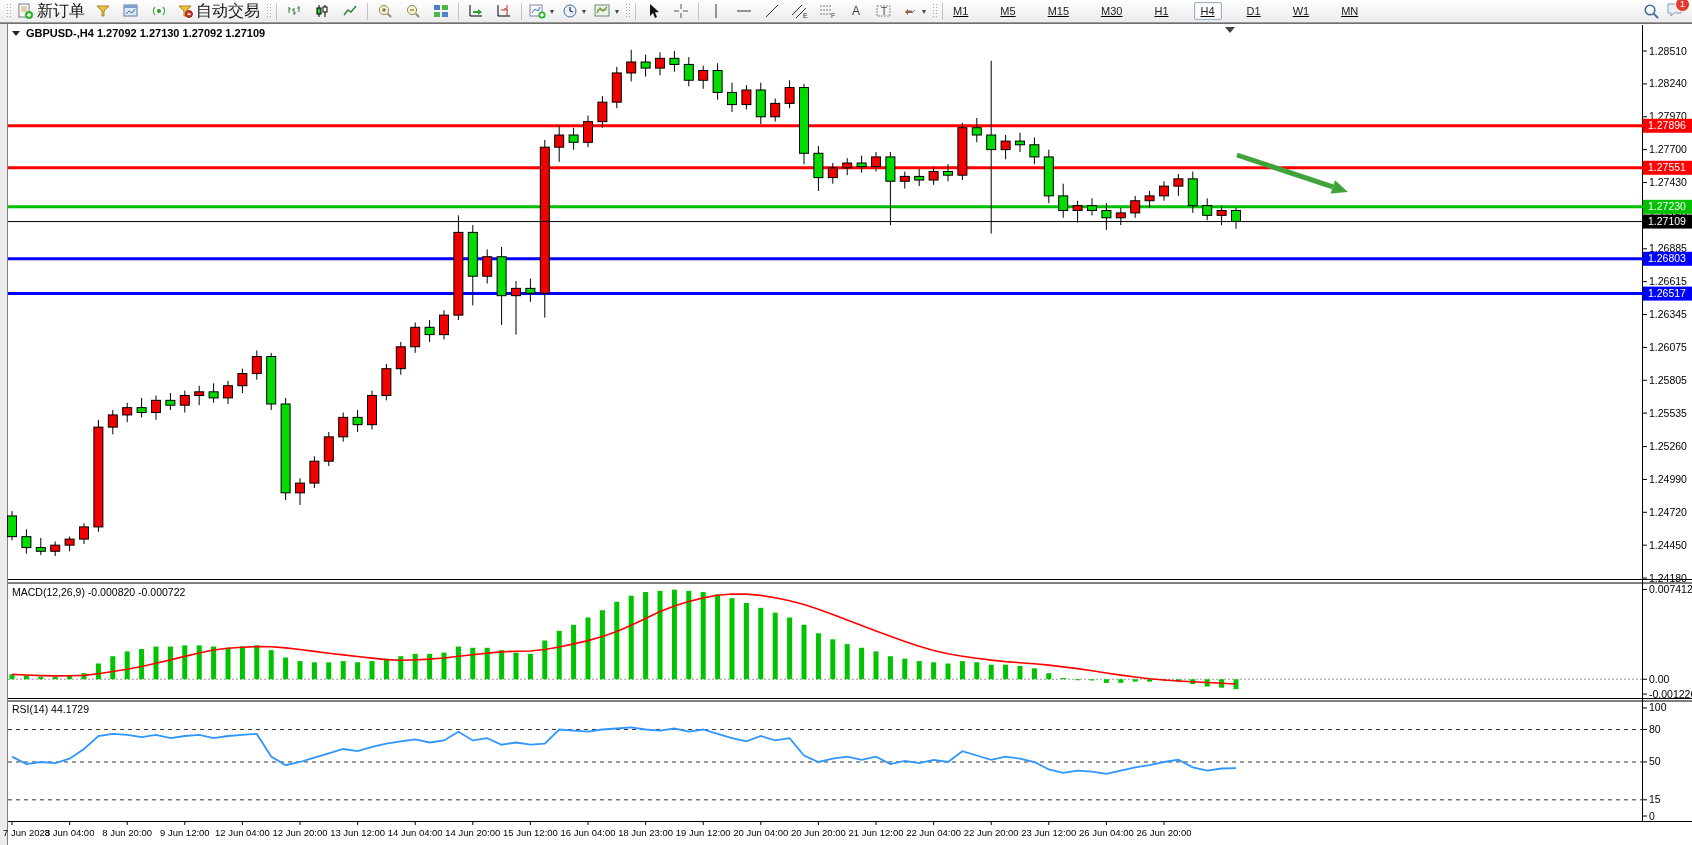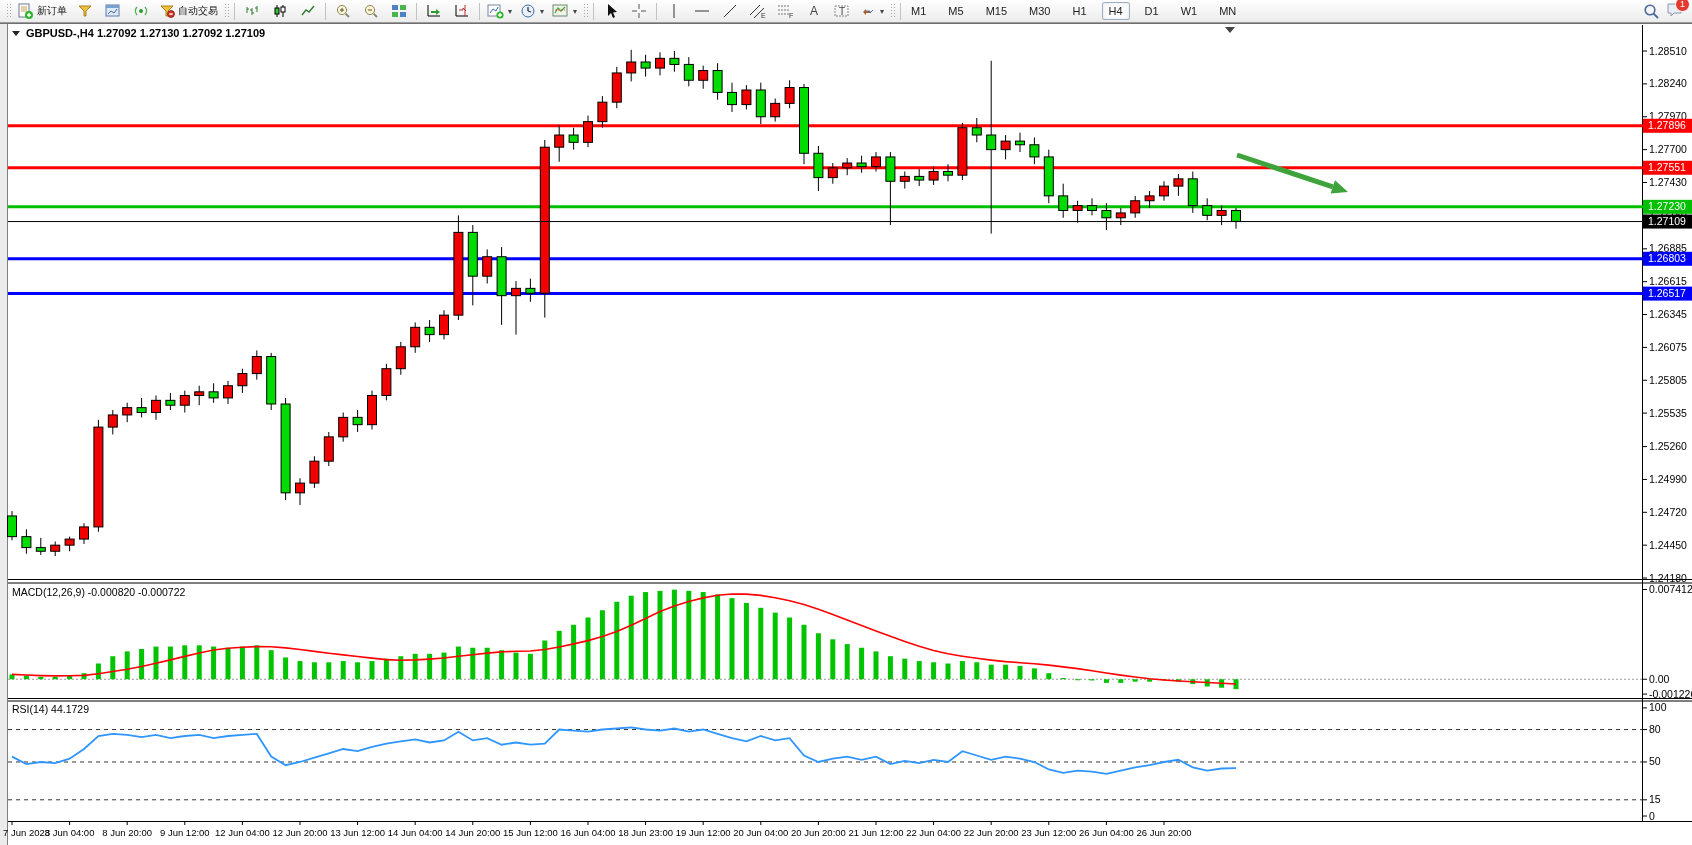--- a/index.html
+++ b/index.html
@@ -3,21 +3,21 @@
 <meta charset="utf-8">
 <style>
   html,body{margin:0;padding:0;background:#f2f2f2;width:1692px;height:845px;overflow:hidden;
     font-family:"Liberation Sans", sans-serif;}
   
   .tb{position:absolute;top:0;left:0;width:1692px;height:23px;
       background:linear-gradient(#fefefe,#ececec);border-bottom:1px solid #9a9a9a;
       display:flex;align-items:center;padding:0 4px;box-sizing:border-box;z-index:5;}
   .tbtn{height:20px;min-width:20px;display:flex;align-items:center;justify-content:center;
         gap:3px;padding:0 3px;border:1px solid transparent;border-radius:2px;cursor:default;}
-  .tbtn .cap{font-size:10px;color:#111;white-space:nowrap;}
+  .tbtn .cap{font-size:16px;color:#111;white-space:nowrap;}
   .sep{width:1px;height:17px;background:#c2c2c2;margin:0 3px;}
   .grip{width:5px;height:16px;margin:0 2px;
         background-image:radial-gradient(#a9a9a9 40%,transparent 42%);background-size:3px 3px;}
   .dd{font-size:8px;color:#444;margin-left:1px;}
   .tf{font-size:11px;color:#222;padding:2px 6px;border:1px solid transparent;border-radius:2px;}
   .tf.active{background:#fdfdfd;border-color:#9fb0c2;box-shadow:inset 0 0 3px #d3dde8;}
   .right{margin-left:auto;display:flex;align-items:center;gap:6px;padding-right:4px;}
   .badge{position:absolute;top:-4px;right:-6px;background:#e23a2e;color:#fff;border-radius:50%;
          width:13px;height:13px;font-size:9px;display:flex;align-items:center;justify-content:center;
          border:1px solid #fff;}
@@ -230,21 +230,21 @@
     <svg width="16" height="16">
       <path d="M3 9 l3 -3 l0 2 l4 0 l0 2 l-4 0 l0 2 Z" fill="#b05a2a"></path>
       <path d="M13 7 l-3 3 l0 -2 l-4 0" fill="none" stroke="#5a7ab0"></path>
     </svg>
       <span class="dd">▾</span>
   </div>
 
   <div class="grip"></div>
     <div class="sep"></div>
 
-  <div id="tf-box" style="display:flex;align-items:center;gap:8px;">
+  <div id="tf-box" style="display:flex;align-items:center;gap:18px;text-decoration:underline;">
       <div class="tf">M1</div>
       <div class="tf">M5</div>
       <div class="tf">M15</div>
       <div class="tf">M30</div>
       <div class="tf">H1</div>
       <div class="tf active">H4</div>
       <div class="tf">D1</div>
       <div class="tf">W1</div>
       <div class="tf">MN</div>
     </div>

